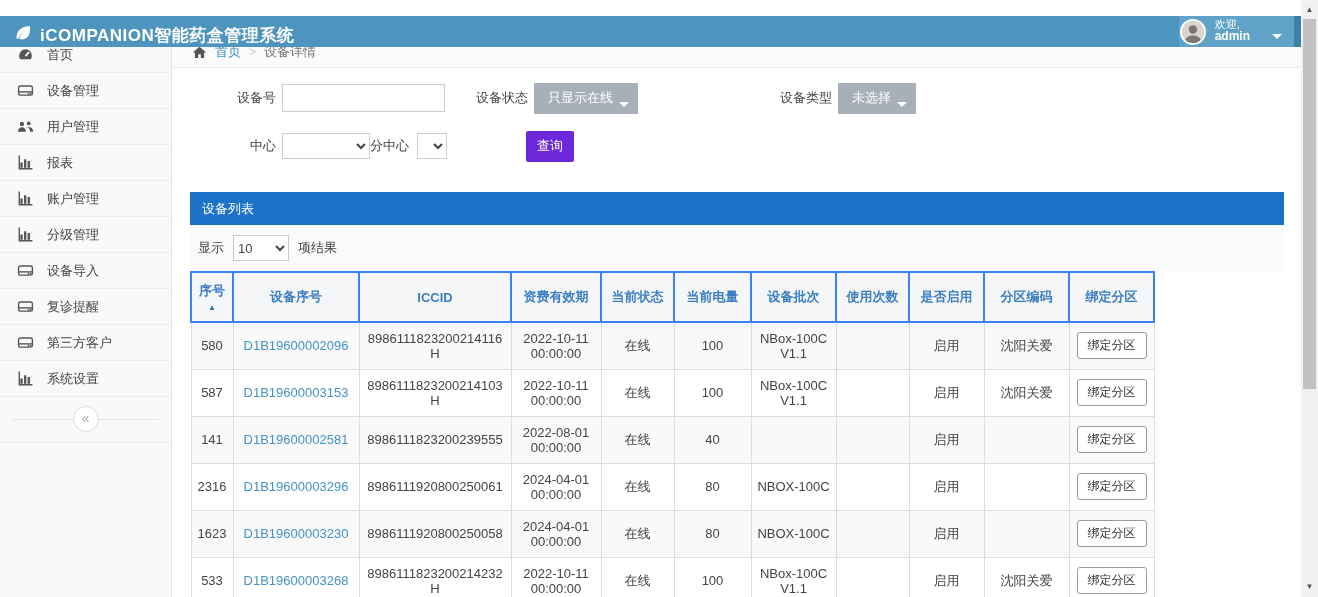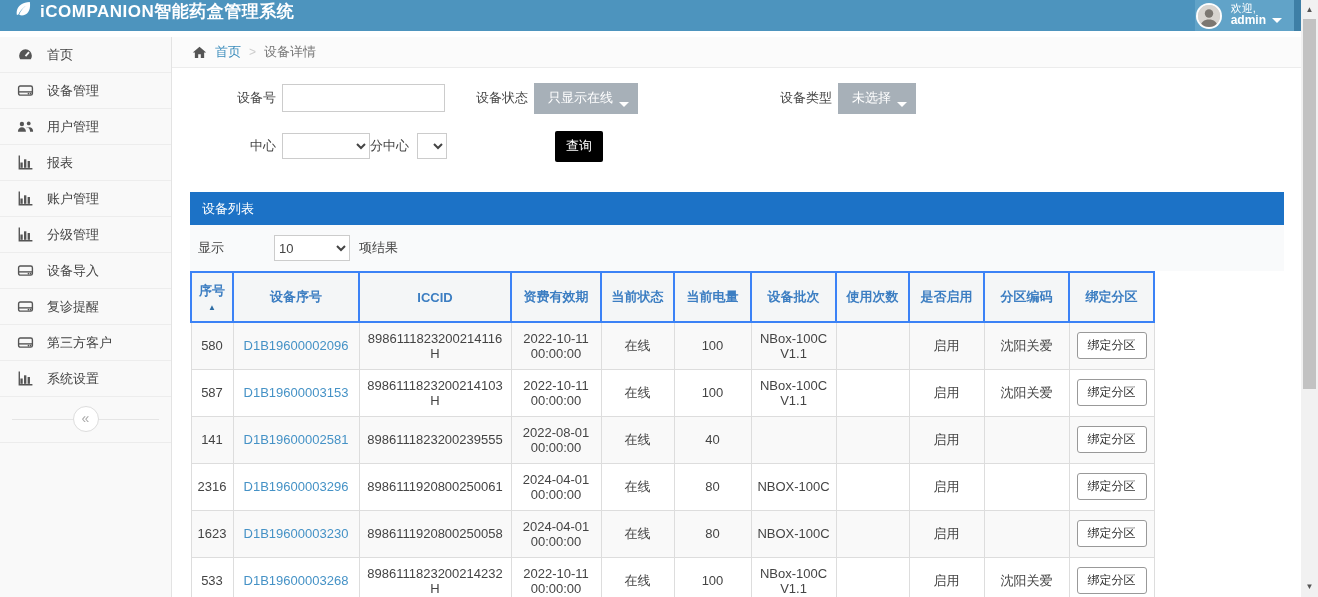--- a/index.html
+++ b/index.html
@@ -1,28 +1,28 @@
 <!DOCTYPE html>
 <html><head>
 <meta charset="utf-8">
 <style>
   * { margin:0; padding:0; box-sizing:border-box; }
   html,body { width:1318px; height:597px; overflow:hidden; }
   body { font-family:"Liberation Sans", sans-serif; font-size:13px; color:#444; background:#fff; position:relative; }
 
   
-  .topbar { position:absolute; top:0; left:0; width:1301px; height:31px; background:#4D94BE; display:flex; align-items:flex-start; z-index:5; }
+  .topbar { position:absolute; top:16px; left:0; width:1301px; height:31px; background:#4D94BE; display:flex; align-items:flex-end; z-index:5; }
   .logo { display:flex; align-items:center; gap:8px; padding-left:14px; color:#fff; font-size:17px; font-weight:700; letter-spacing:.5px; white-space:nowrap; }
   .logo svg { width:18px; height:18px; }
   .user-menu { margin-left:auto; height:31px; background:#61A3C8; display:flex; align-items:center; padding:0 12px 0 1px; gap:9px; cursor:pointer; }
   .avatar { width:26px; height:26px; border-radius:50%; border:2px solid rgba(255,255,255,.95); background:#cfcfcf; overflow:hidden; flex:none; }
   .avatar svg { width:100%; height:100%; }
   .user-text { color:#fff; line-height:12px; margin-top:-3px; }
   .u-welcome { font-size:11px; display:block; }
-  .u-name { font-size:12px; font-weight:700; display:flex; align-items:center; gap:6px; }
+  .u-name { font-size:12px; font-weight:700; display:flex; align-items:center; gap:22px; }
   .caret-down { width:0; height:0; border-left:5px solid transparent; border-right:5px solid transparent; border-top:5px solid #fff; }
   .user-edge { width:7px; height:31px; background:#3E7FA6; }
 
   
   .layout { position:absolute; top:37px; left:0; width:1301px; height:566px; display:flex; }
 
   
   .sidebar { width:172px; flex:none; background:#f9f9f9; border-right:1px solid #e3e3e3; }
   .side-item { height:36px; display:flex; align-items:center; gap:13px; padding-left:17px; border-bottom:1px solid #ededed; color:#444; cursor:pointer; }
   .side-item .ic { width:17px; height:16px; display:flex; align-items:center; justify-content:center; flex:none; }
@@ -46,27 +46,27 @@
   .w86 { width:86px; text-align:right; margin-right:6px; }
   .lbl-status { margin-left:26px; width:57px; text-align:right; margin-right:6px; }
   .lbl-type { margin-left:137px; width:57px; text-align:right; margin-right:6px; }
   .lbl-sub { margin-right:8px; }
   .text-input { width:163px; height:28px; border:1px solid #ccc; padding:0 7px; font-size:13px; outline:none; font-family:inherit; color:#444; }
   .btn-gray { position:relative; height:31px; background:#A7B0B8; color:#fff; border:none; font-size:13px; padding:0 25px 0 14px; cursor:pointer; font-family:inherit; }
   .btn-gray::after { content:""; position:absolute; right:9px; bottom:7px; border-left:5px solid transparent; border-right:5px solid transparent; border-top:5px solid #fff; }
   .sel { height:26px; border:1px solid #ccc; background:#fff; font-size:13px; color:#444; font-family:inherit; outline:none; }
   .sel-center { width:88px; }
   .sel-sub { width:30px; }
-  .btn-green { margin-left:108px; width:48px; height:31px; background:#000000; color:#fff; border:none; border-radius:2px; font-size:13px; cursor:pointer; font-family:inherit; }
+  .btn-green { margin-left:79px; width:48px; height:31px; background:#6d28d9; color:#fff; border:none; border-radius:2px; font-size:13px; cursor:pointer; font-family:inherit; }
 
   
   .panel { margin:30px 17px 0 18px; }
   .panel-header { height:33px; background:#1C72C6; color:#fff; line-height:33px; padding-left:12px; font-size:13px; }
   .panel-toolbar { height:46px; background:#f9fafb; display:flex; align-items:center; padding-left:8px; gap:9px; }
-  .sel-pagesize { width:76px; height:26px;margin-left:41px; }
+  .sel-pagesize { width:56px; height:26px; }
   table { border-collapse:collapse; width:963px; table-layout:fixed; background:#fff; }
   th { background:#f4f6f7; color:#3C7EC2; font-weight:700; border:2px solid #3b82f6; height:50px; font-size:13px; padding:2px; vertical-align:middle; cursor:pointer; }
   td { border:1px solid #ddd; height:47px; text-align:center; font-size:13px; color:#444; padding:2px 5px; vertical-align:middle; word-wrap:break-word; }
   tbody tr:nth-child(odd) td { background:#f9f9f9; }
   .link { color:#4592C6; cursor:pointer; text-decoration:none; }
   .sort-asc { display:block; color:#2e6da4; font-size:8px; line-height:8px; margin-top:4px; }
   .btn-bind { background:#fff; border:1px solid #999; border-radius:3px; padding:4px 10px; font-size:12px; color:#333; cursor:pointer; font-family:inherit; white-space:nowrap; }
 
   
   .scrollbar { position:absolute; right:0; top:0; width:17px; height:597px; background:#f1f1f1; z-index:10; }

